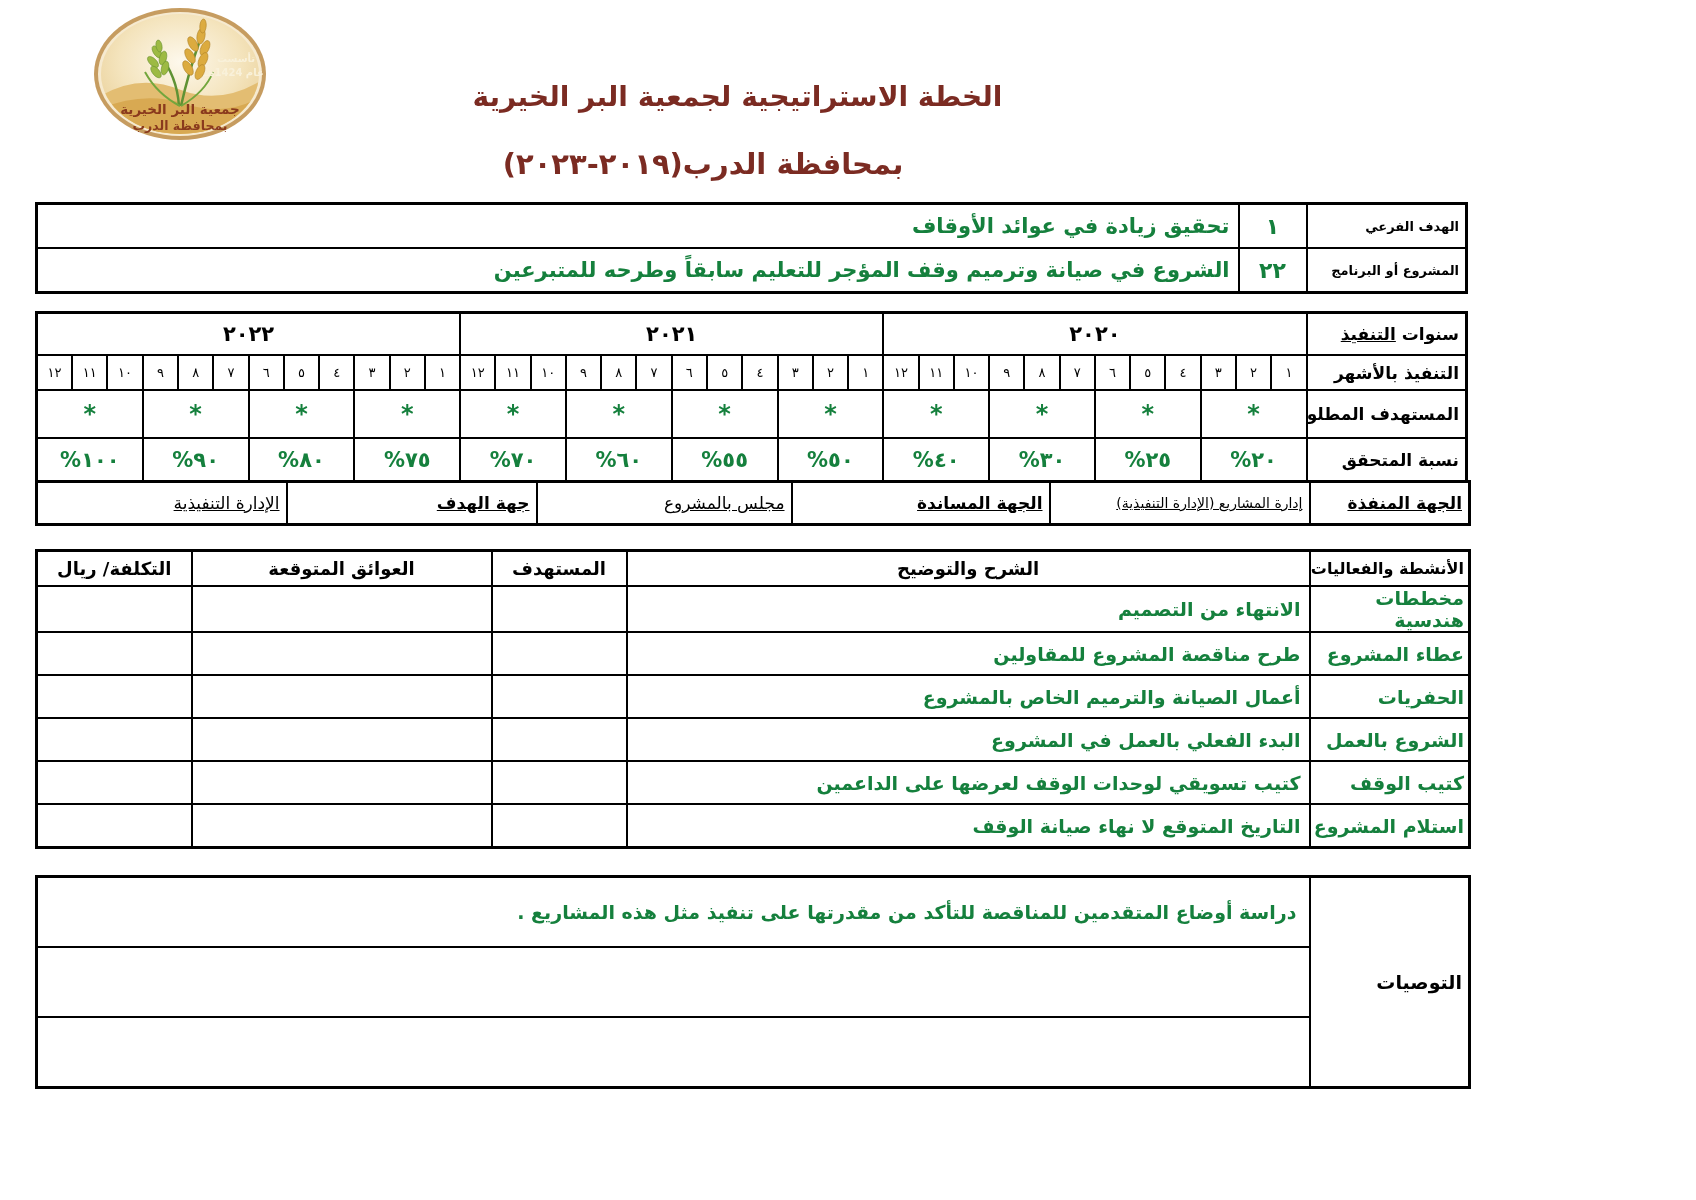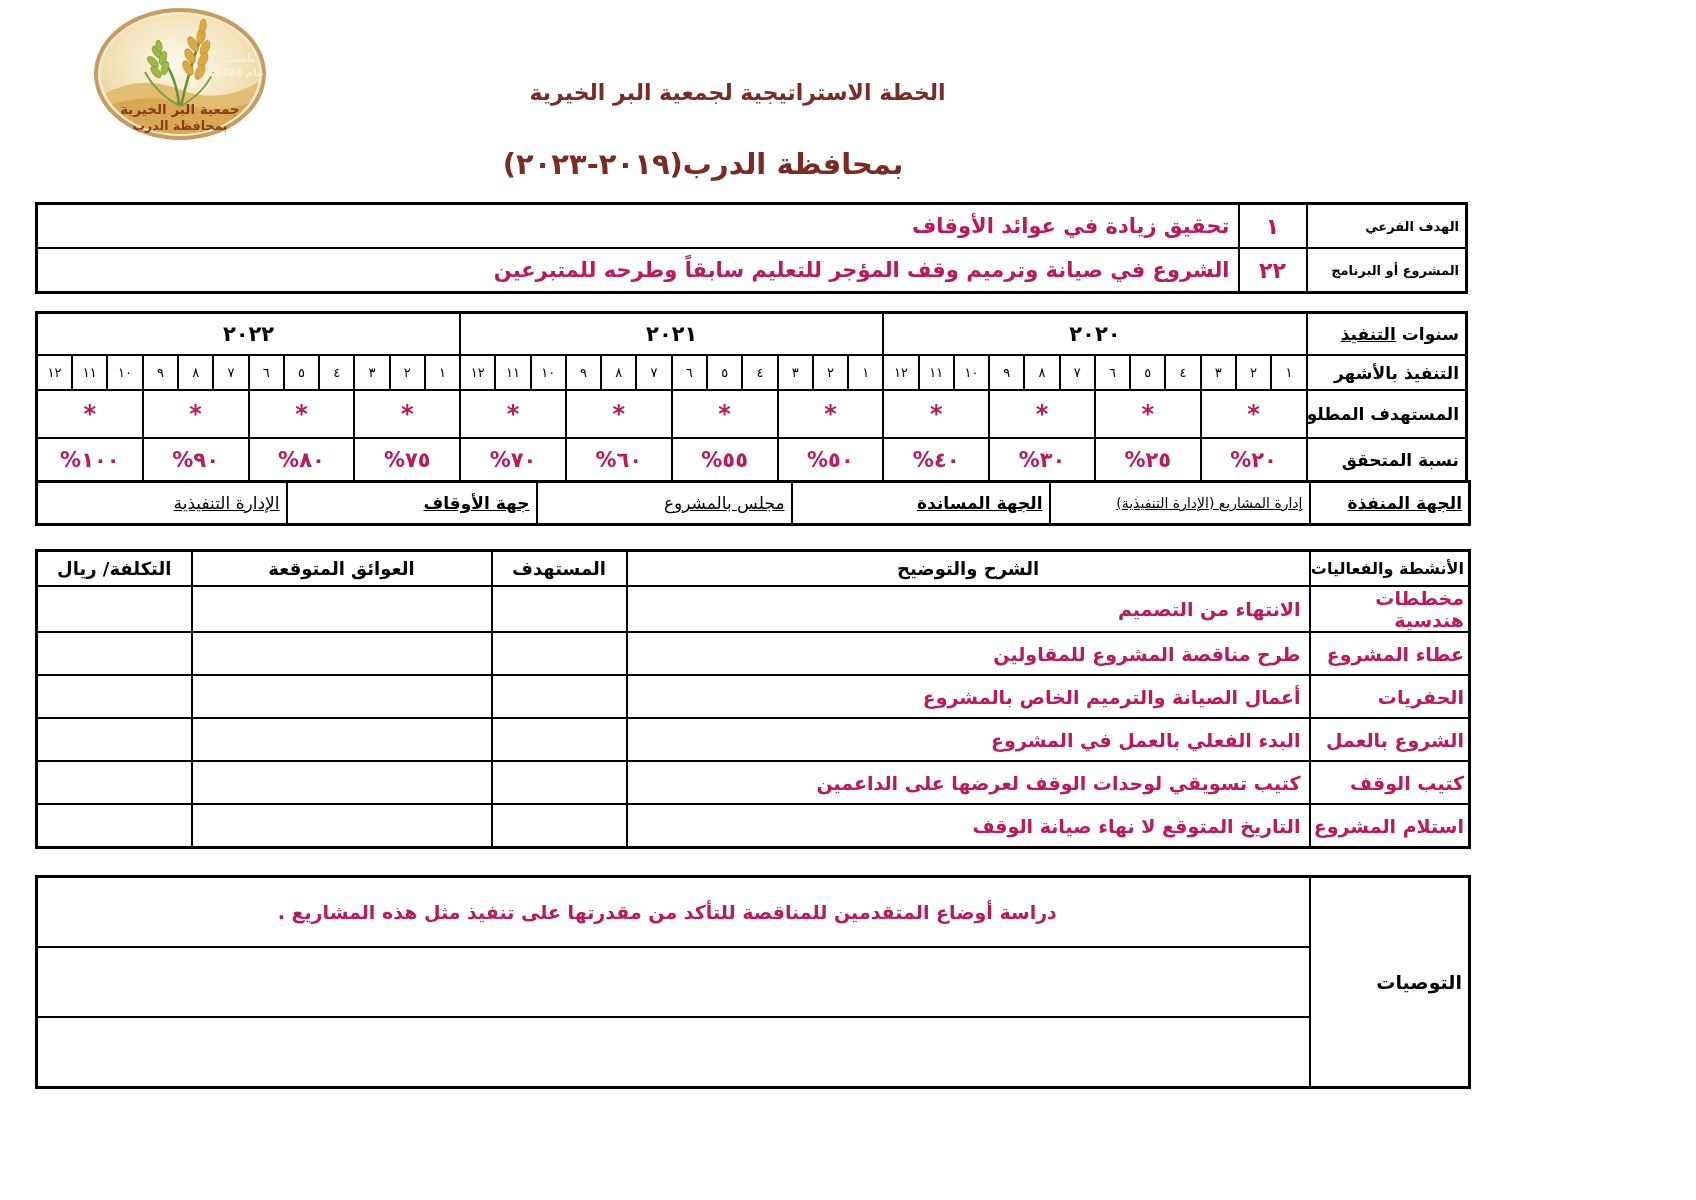--- a/index.html
+++ b/index.html
@@ -2,30 +2,30 @@
 <html dir="rtl" lang="ar"><head>
 <meta charset="utf-8">
 <style>
   html,body{margin:0;padding:0;background:#fff;}
   body{font-family:"DejaVu Sans",sans-serif;}
   .sheet{position:relative;width:1696px;height:1200px;background:#ffffff;overflow:hidden;}
 
   
   .logo{position:absolute;left:93px;top:6px;width:175px;height:136px;}
   .title1{position:absolute;left:0;top:80px;width:1475px;text-align:center;
-          font-size:22px;font-weight:bold;color:#7B2B22;}
+          font-size:28px;font-weight:bold;color:#7B2B22;}
   .title2{position:absolute;left:0;top:147px;width:1406px;text-align:center;
           font-size:29px;font-weight:bold;color:#7B2B22;}
 
   
   table{border-collapse:collapse;table-layout:fixed;position:absolute;left:35px;width:1433px;
         border:3px solid #000;}
   td,th{border:2px solid #000;overflow:hidden;vertical-align:middle;padding:0;}
   .lbl{font-weight:bold;color:#000;text-align:right;padding-right:6px;white-space:nowrap;}
-  .blue{color:#be185d;font-weight:bold;}
+  .blue{color:#15803d;font-weight:bold;}
 
   
   #goalTable{top:202px;}
   #goalTable td{height:42px;}
   #goalTable .lbl{font-size:13px;}
   #goalTable .num{font-size:22px;text-align:center;}
   #goalTable .val{font-size:21px;text-align:right;padding-right:8px;}
 
   
   #schedTable{top:311px;}
@@ -47,21 +47,21 @@
   #actTable th{height:33px;font-size:18px;font-weight:bold;text-align:center;}
   #actTable th.first{text-align:right;padding-right:4px;font-size:16px;}
   #actTable td{height:41px;}
   #actTable .aname{font-size:19px;text-align:right;padding-right:4px;}
   #actTable .adesc{font-size:19px;text-align:right;padding-right:8px;font-weight:bold;}
 
   
   #recTable{top:875px;}
   #recTable td{height:68px;}
   #recTable .lbl{font-size:19px;}
-  #recTable .rec{font-size:19px;text-align:center;padding-right:12px;}
+  #recTable .rec{font-size:19px;text-align:right;padding-right:12px;}
 </style>
 </head>
 <body>
 
 <div class="sheet">
 
   <div class="logo">
     <svg width="175" height="136" viewBox="0 0 175 136">
       <defs>
         <radialGradient id="gIn" cx="50%" cy="40%" r="70%">
@@ -264,21 +264,21 @@
       <col style="width:255px">
         <col style="width:250px">
         <col style="width:250px">
     </colgroup>
     <tbody>
       <tr>
         <td class="b">الجهة المنفذة</td>
         <td class="small">إدارة المشاريع (الإدارة التنفيذية)</td>
         <td class="b">الجهة المساندة</td>
         <td>مجلس بالمشروع</td>
-        <td class="b">جهة الأوقاف</td>
+        <td class="b">جهة الهدف</td>
         <td>الإدارة التنفيذية</td>
       </tr>
     </tbody>
   </table>
 
   <table id="actTable" dir="rtl">
     <colgroup>
       <col style="width:160px">
         <col style="width:683px">
         <col style="width:135px">

